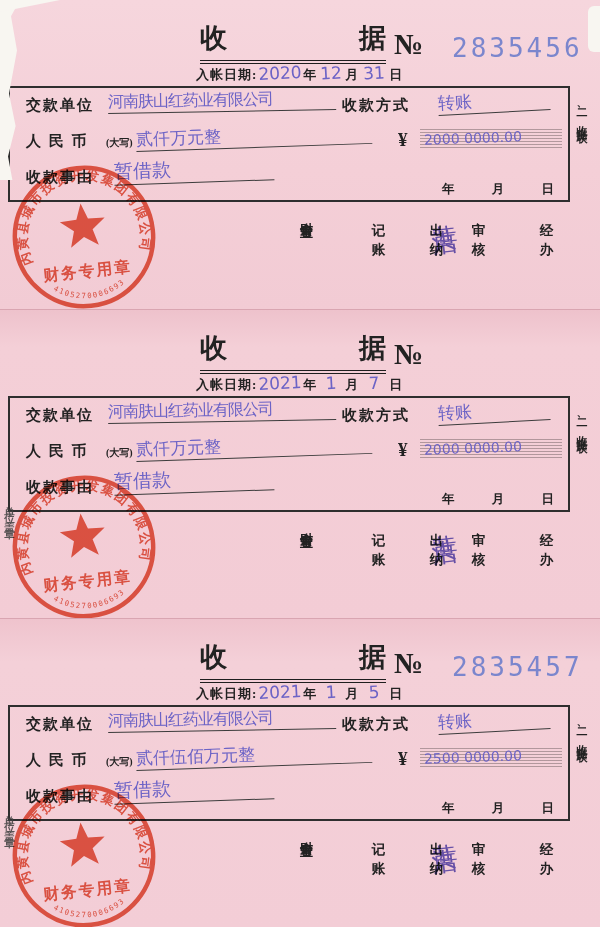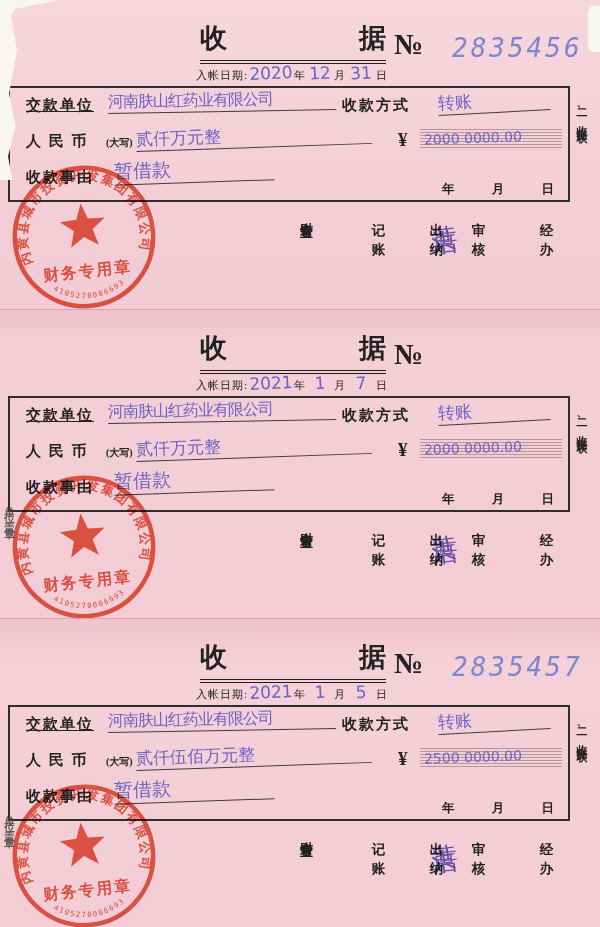--- a/index.html
+++ b/index.html
@@ -8,33 +8,33 @@
   .receipt{position:absolute;left:0;width:600px;height:309px;overflow:hidden;}
   .r0{top:0;background:linear-gradient(180deg,#f6d6dd 0%,#f4cfd7 55%,#f2cbd4 100%);}
   .r1{top:309px;background:linear-gradient(180deg,#eec2cc 0%,#f4cfd7 12%,#f3ccd5 100%);border-top:1px solid #d9a5b1;}
   .r2{top:618px;background:linear-gradient(180deg,#efc3cd 0%,#f4d0d8 14%,#f3cdd6 100%);border-top:1px solid #d9a5b1;}
 
   
   .title{position:absolute;left:200px;top:20px;width:186px;display:flex;justify-content:space-between;
          font-size:27px;font-weight:bold;border-bottom:4px double #1e1e1e;padding-bottom:4px;}
   .no-sym{position:absolute;left:394px;top:28px;font-size:29px;font-weight:bold;}
   .serial{position:absolute;left:452px;top:33px;font-family:"DejaVu Sans Mono",monospace;
-          font-size:26px;letter-spacing:3px;color:#7b86cd;font-style:italic;}
+          font-size:26px;letter-spacing:3px;color:#7b86cd;}
   .date-line{position:absolute;left:196px;top:63px;display:flex;align-items:baseline;}
-  .date-line .lbl{font-size:11px;font-weight:normal;letter-spacing:1px;}
+  .date-line .lbl{font-size:13px;font-weight:bold;letter-spacing:1px;}
   .hw{font-family:"DejaVu Sans",sans-serif;color:#6c63c6;}
   .date-y,.date-m,.date-d{display:inline-block;text-align:center;font-size:17px;transform:rotate(-3deg);}
   .date-y{width:46px;} .date-m{width:28px;} .date-d{width:30px;}
 
   
   .main-box{position:absolute;left:8px;top:86px;width:558px;height:112px;border:2px solid #2e2e2e;}
   .plabel{position:absolute;font-size:15px;font-weight:bold;letter-spacing:2px;white-space:nowrap;}
   .small-label{font-size:10px;font-weight:bold;letter-spacing:0;}
   .uline{border-bottom:1.5px solid #3c3c3c;}
-  .payer-label{left:16px;top:8px;text-decoration:underline;}
+  .payer-label{left:16px;top:8px;}
   .payer-value{position:absolute;left:98px;top:2px;width:228px;font-size:16px;letter-spacing:-1px;
                transform:rotate(-1deg);white-space:nowrap;}
   .method-label{left:332px;top:8px;}
   .method-value{position:absolute;left:428px;top:1px;width:112px;font-size:17px;transform:rotate(-3deg);}
   .rmb-label{left:16px;top:44px;}
   .caps-label{position:absolute;left:96px;top:48px;}
   .caps-value{position:absolute;left:126px;top:36px;width:236px;font-size:17px;transform:rotate(-2deg);}
   .yuan-sign{position:absolute;left:388px;top:41px;font-size:19px;font-weight:bold;}
   .amount-box{position:absolute;left:410px;top:41px;width:142px;height:21px;
       background:repeating-linear-gradient(180deg,rgba(70,60,60,.38) 0 1px,rgba(0,0,0,0) 1px 3px);}

